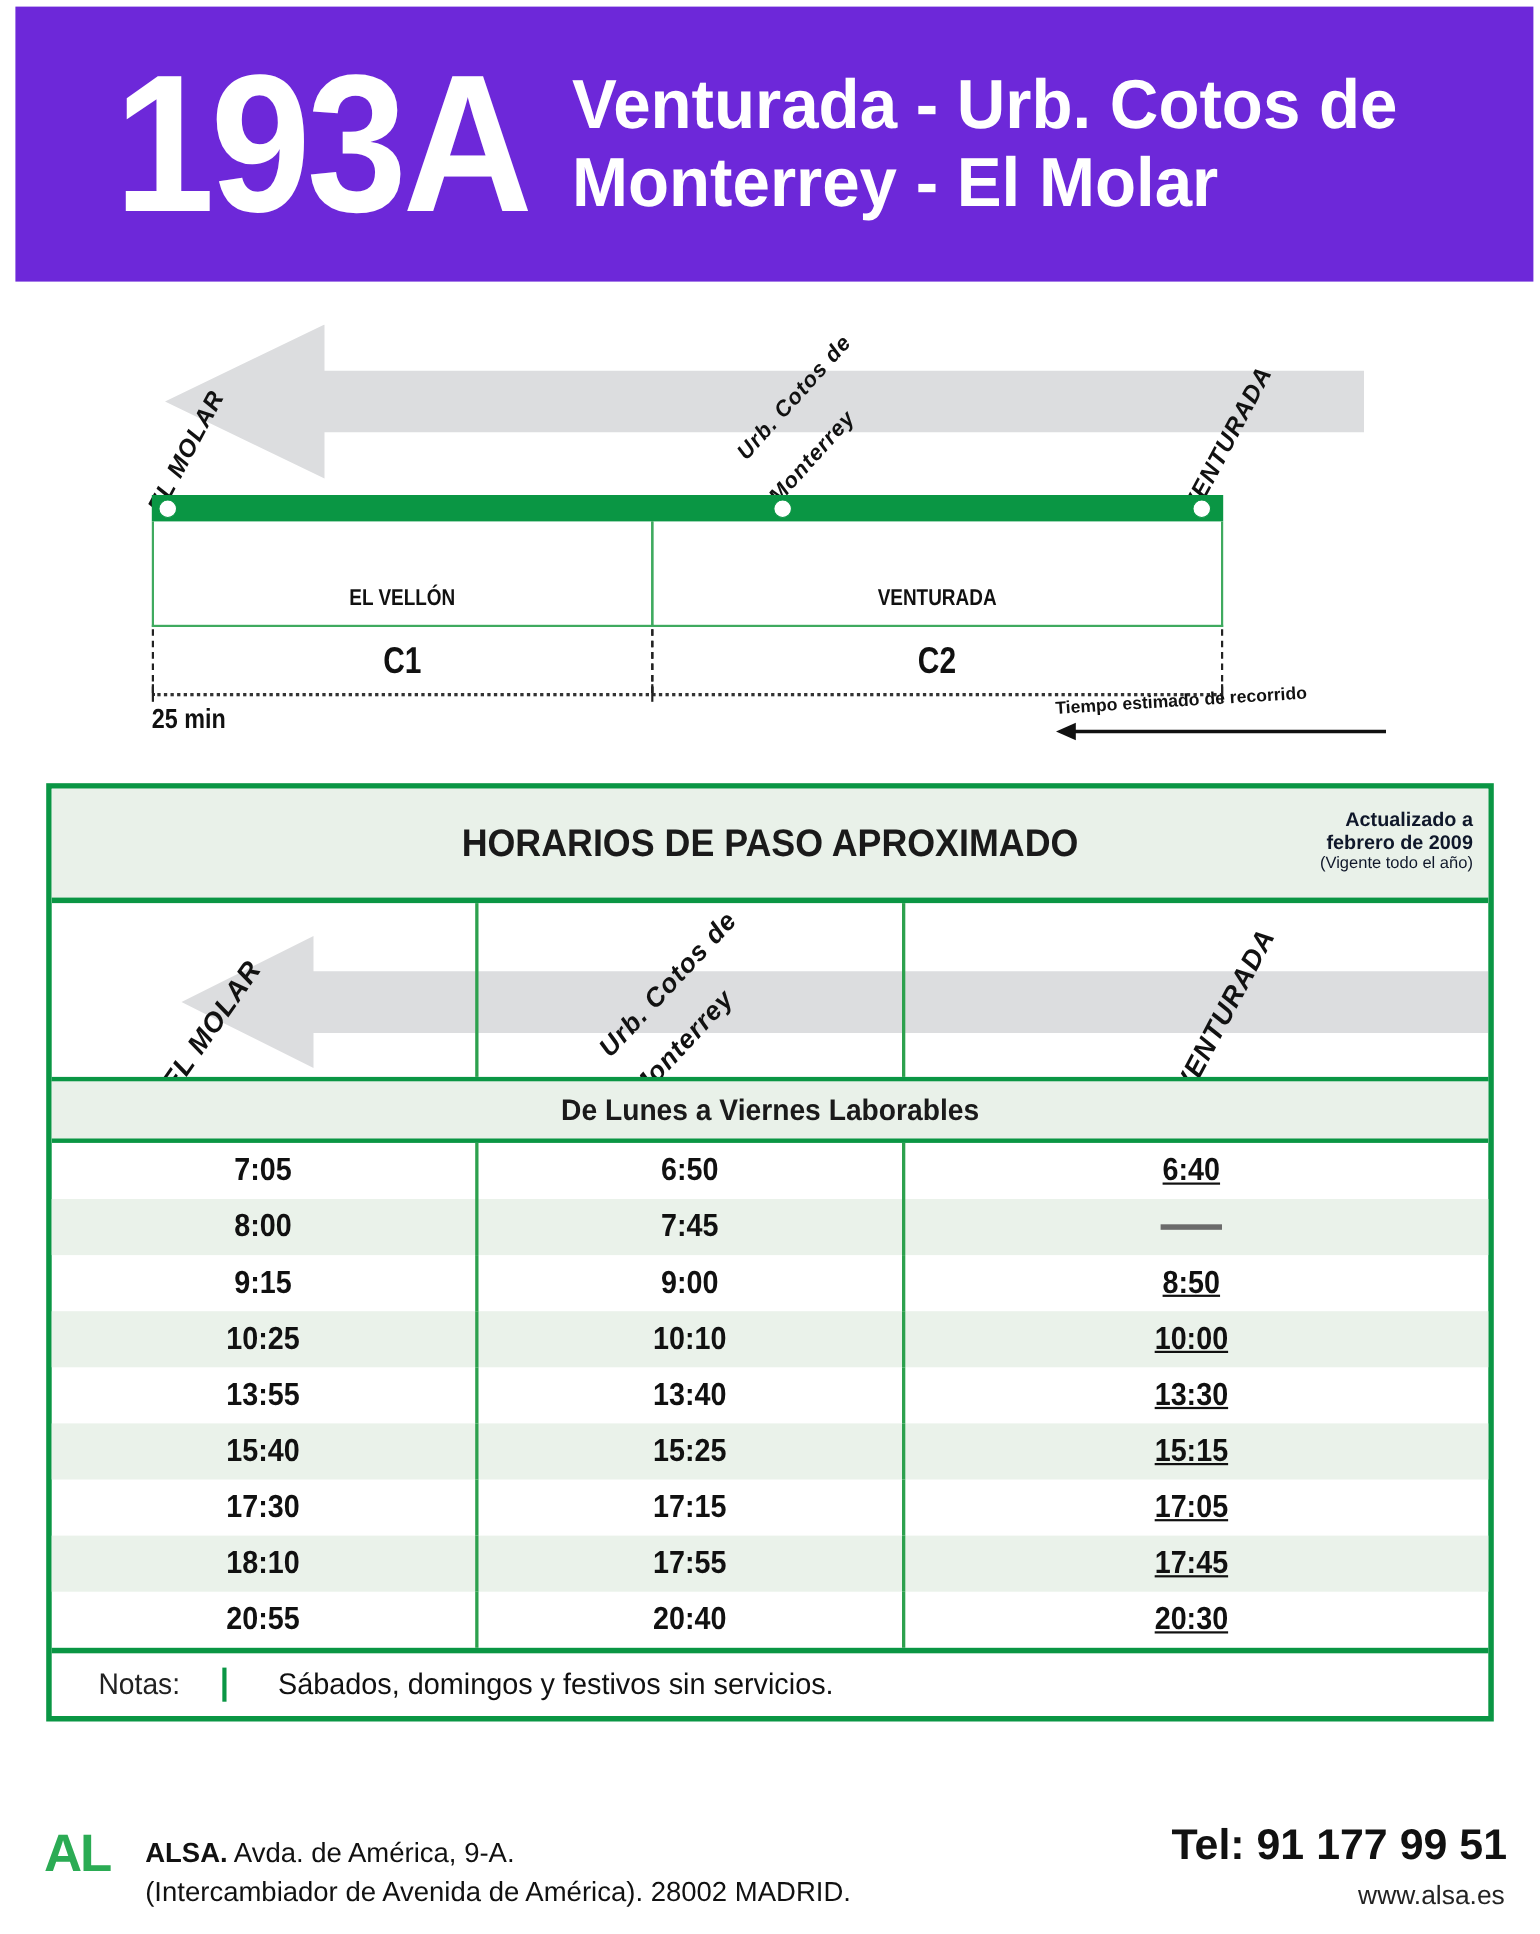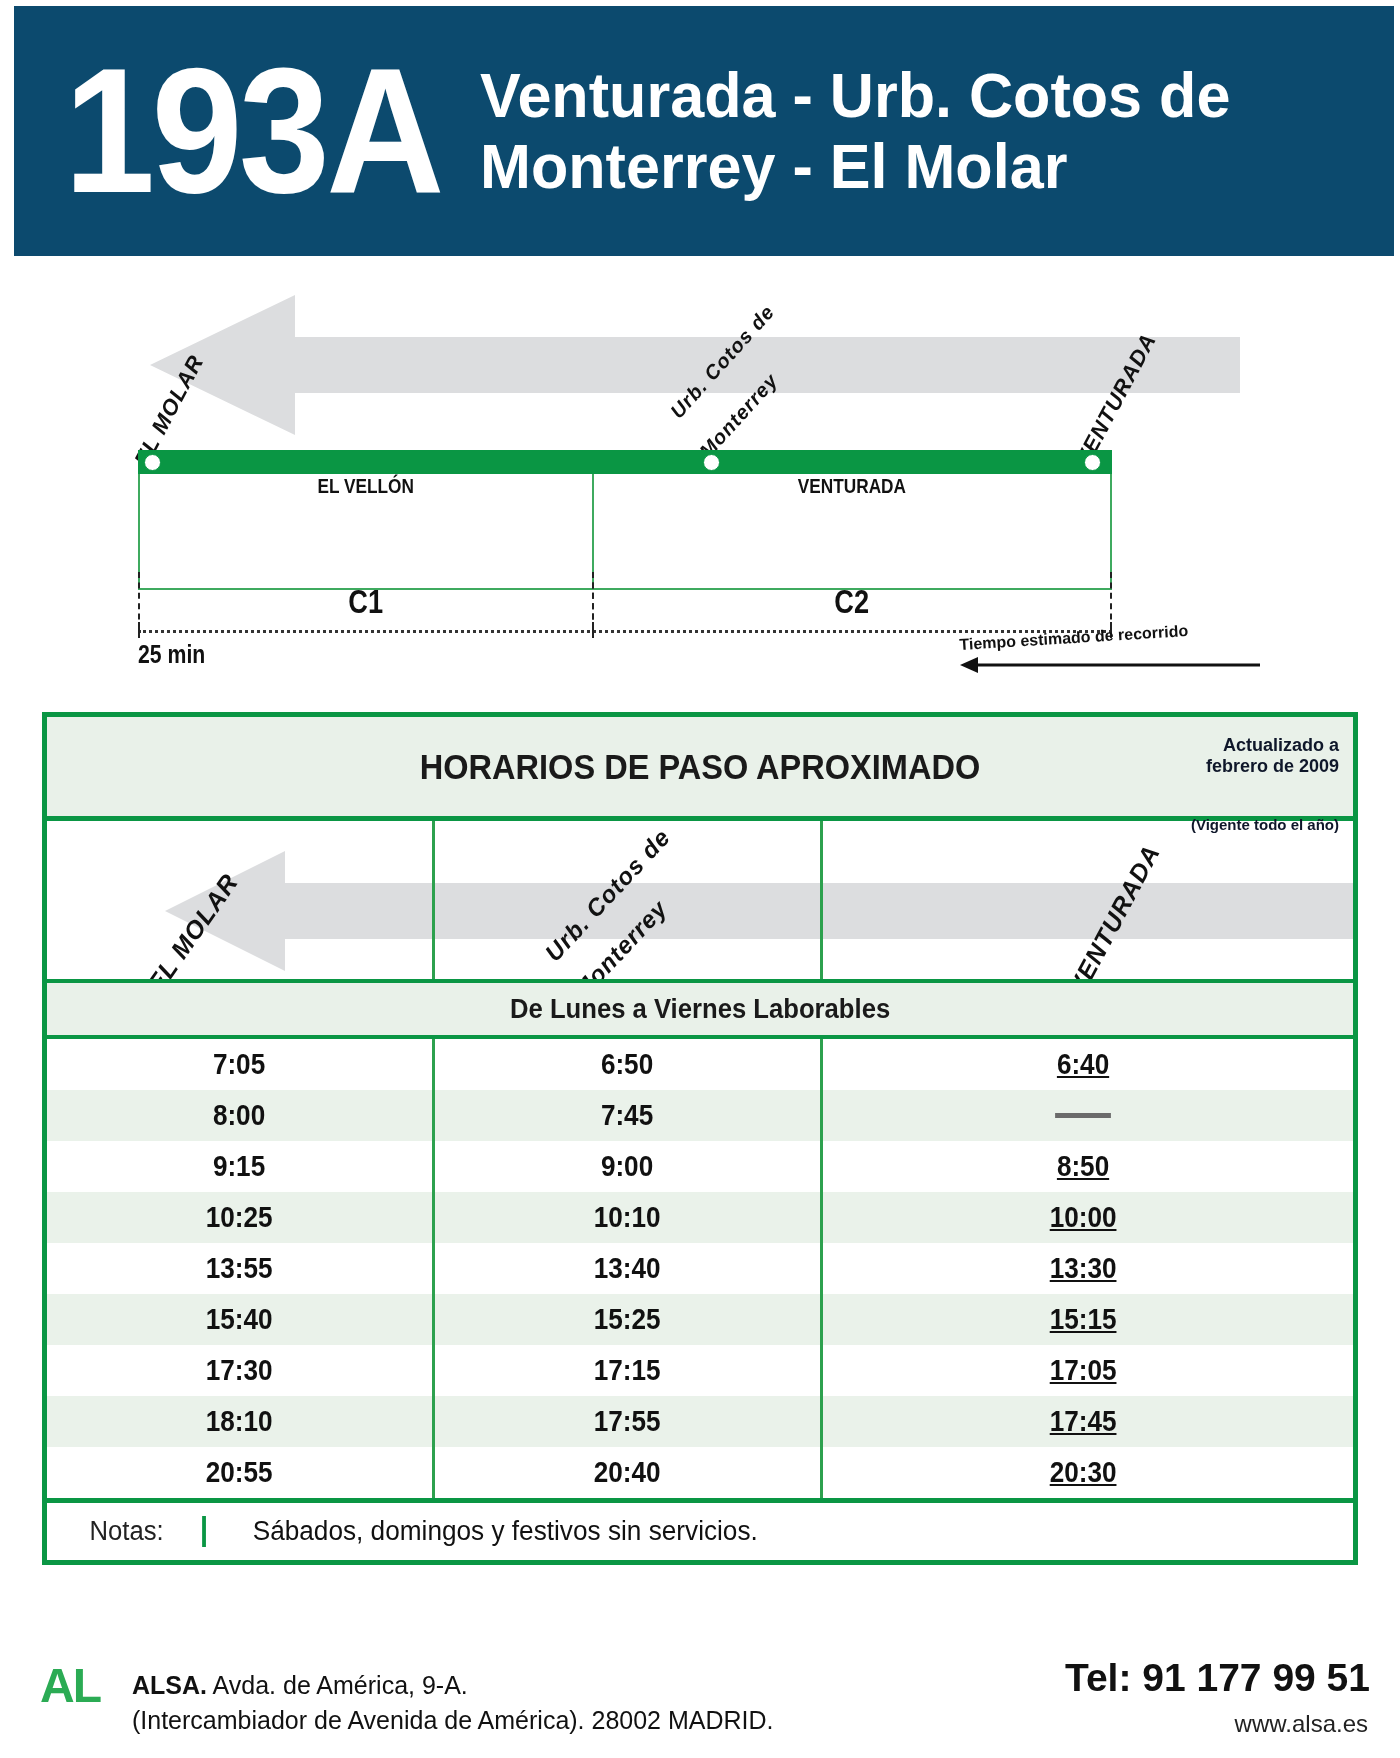--- a/index.html
+++ b/index.html
@@ -9,22 +9,22 @@
     background: #ffffff;
     font-family: "Liberation Sans", sans-serif;
     overflow: hidden;
   }
   .page { position: relative; width: 1400px; height: 1758px; background: #fff; }
 
   
   .banner {
     position: absolute; left: 14px; top: 6px;
     width: 1380px; height: 250px;
-    background: #0c4a6e;
-    display: flex; align-items: center;
+    background: #6d28d9;
+    display: flex; align-items: center; padding-left: 40px;
   }
   .route-number {
     color: #ffffff;
     font-size: 178px;
     font-weight: bold;
     line-height: 0.86;
     letter-spacing: -4px;
     margin-left: 50px;
     font-family: "Liberation Sans", sans-serif;
     transform: scaleX(0.92);
@@ -67,23 +67,23 @@
   .corridor {
     position: absolute; left: 138px; top: 450px;
     width: 974px; height: 24px; background: #0a9644;
   }
   .stop-dot {
     position: absolute; top: 454px;
     width: 17px; height: 17px; border-radius: 50%;
     background: #ffffff; border: 1px solid #0a9644;
   }
   .zone-box {
-    position: absolute; top: 474px; height: 116px;
+    position: absolute; top: 474px; height: 96px;
     border: 2px solid #3faa5f; border-top: none;
-    display: flex; align-items: flex-start; justify-content: center;
+    display: flex; align-items: flex-end; justify-content: center;
   }
   .zone-name {
     font-size: 21px; font-weight: bold; color: #111;
     padding-bottom: 12px; letter-spacing: 0px;
     font-family: "Liberation Sans", sans-serif;
     transform: scaleX(0.82); transform-origin: center;
   }
   .fare-box {
     position: absolute; top: 572px; height: 58px;
     border-left: 2px dashed #222; border-right: 2px dashed #222;
@@ -136,21 +136,21 @@
     font-family: "Liberation Sans", sans-serif;
     transform: scaleX(0.93);
   }
   .tt-updated {
     position: absolute; right: 14px; top: 18px;
     text-align: right; line-height: 1.15; color: #0f172a;
     font-family: "Liberation Sans", sans-serif;
   }
   .tt-updated .u1 { font-size: 18px; font-weight: bold; display:block; }
   .tt-updated .u2 { font-size: 18px; font-weight: bold; display:block; }
-  .tt-updated .u3 { font-size: 15px; font-weight: bold; display:block;margin-top:40px; }
+  .tt-updated .u3 { font-size: 15px; font-weight: normal; display:block; }
 
   .tt-head-row {
     display: flex; height: 162px;
     border-bottom: 4px solid #0a9644;
     position: relative; overflow: hidden;
   }
   .hcell {
     position: relative; overflow: hidden;
     border-right: 3px solid #2da14e;
   }

